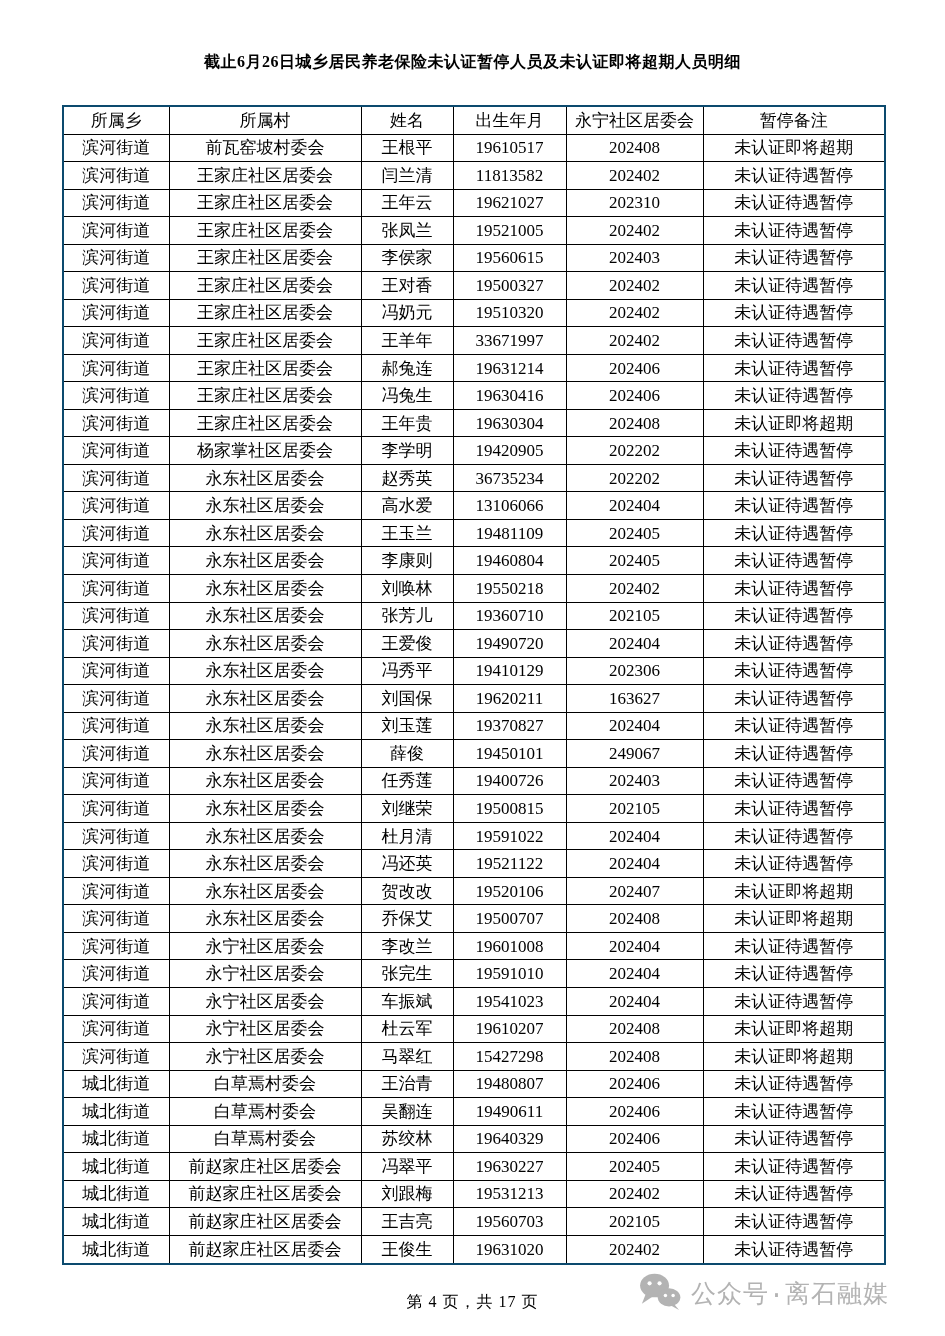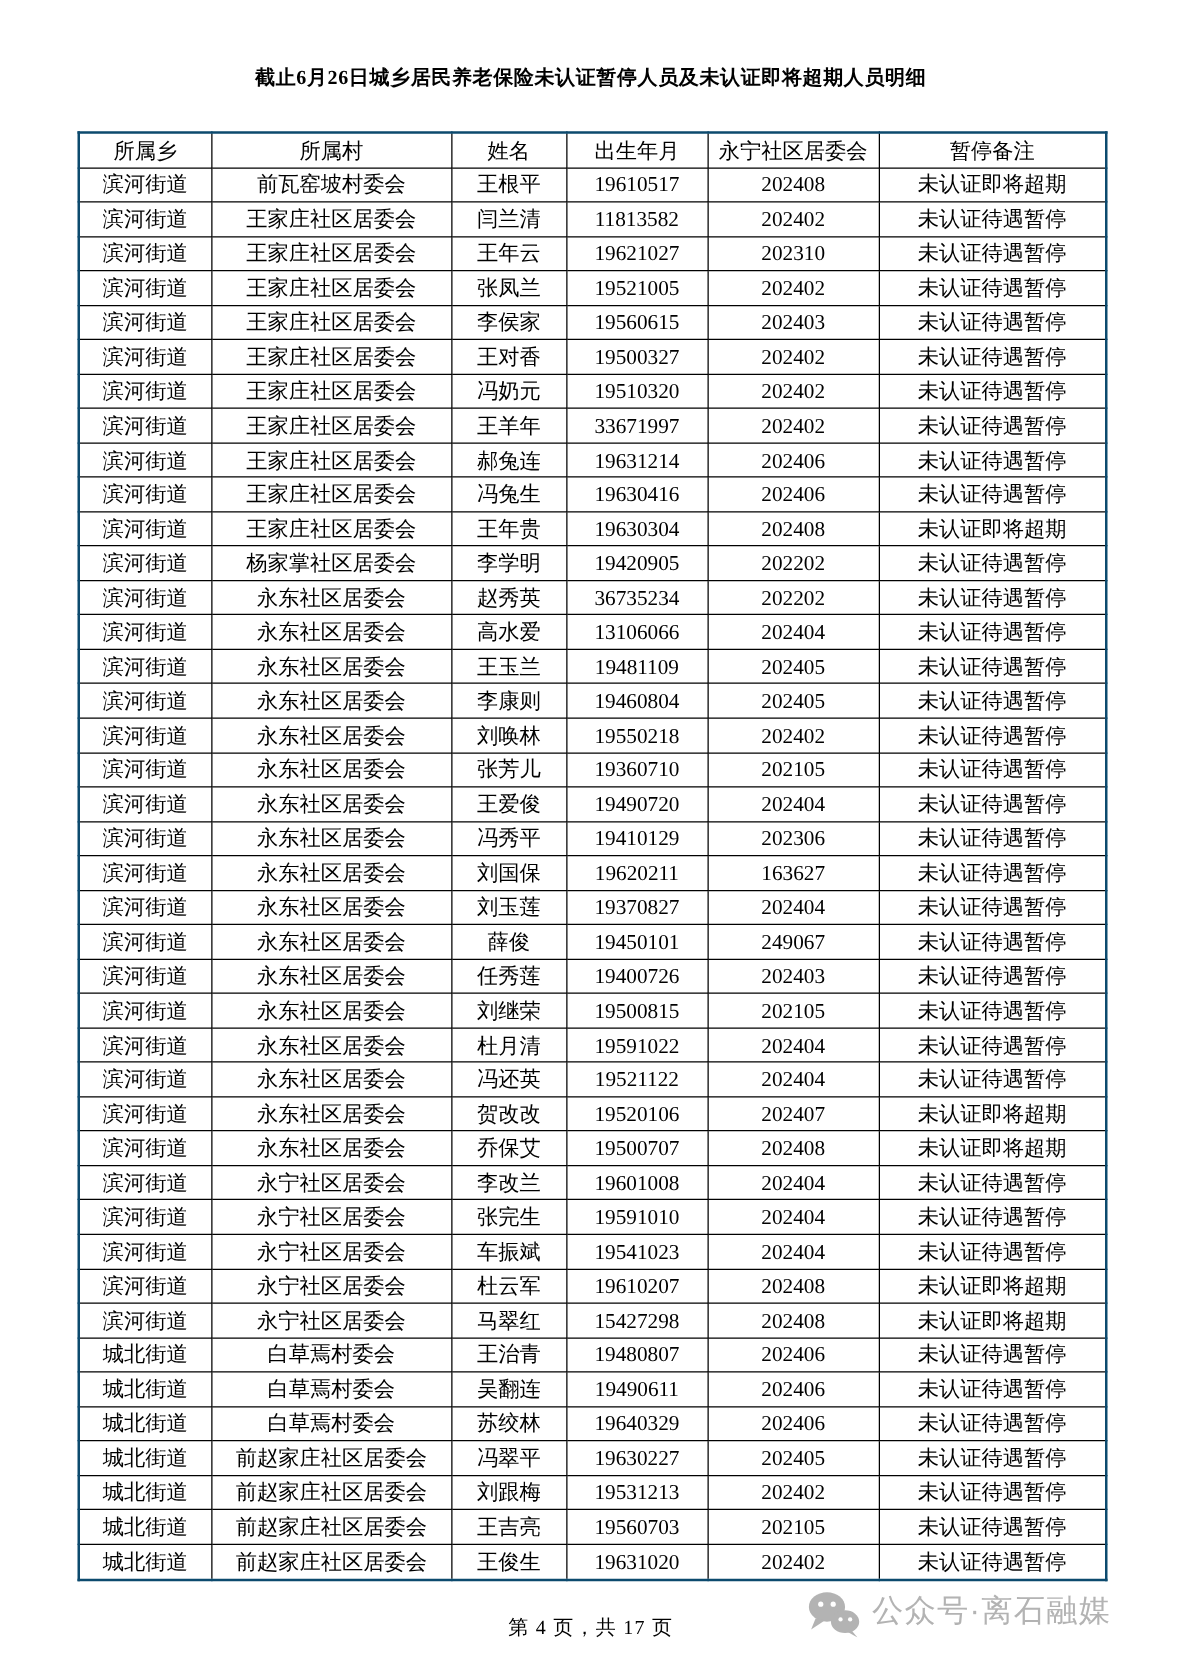--- a/index.html
+++ b/index.html
@@ -58,25 +58,25 @@
     width: 945px;
     text-align: center;
     font-size: 16px;
     letter-spacing: 1px;
   }
   .watermark {
     position: absolute;
     top: 1272px;
     right: 56px;
     display: flex;
-    align-items: flex-start;
+    align-items: flex-end;
     gap: 9px;
     color: #b3b3b3;
     font-size: 25px;
-    font-family: Liberation Sans, sans-serif;
+    font-family: Liberation Mono, monospace;
     letter-spacing: 1px;
   }
   .watermark svg {
     display: block;
   }
 </style>
 </head>
 <body>
 
 <h1 class="doc-title">截止6月26日城乡居民养老保险未认证暂停人员及未认证即将超期人员明细</h1>

